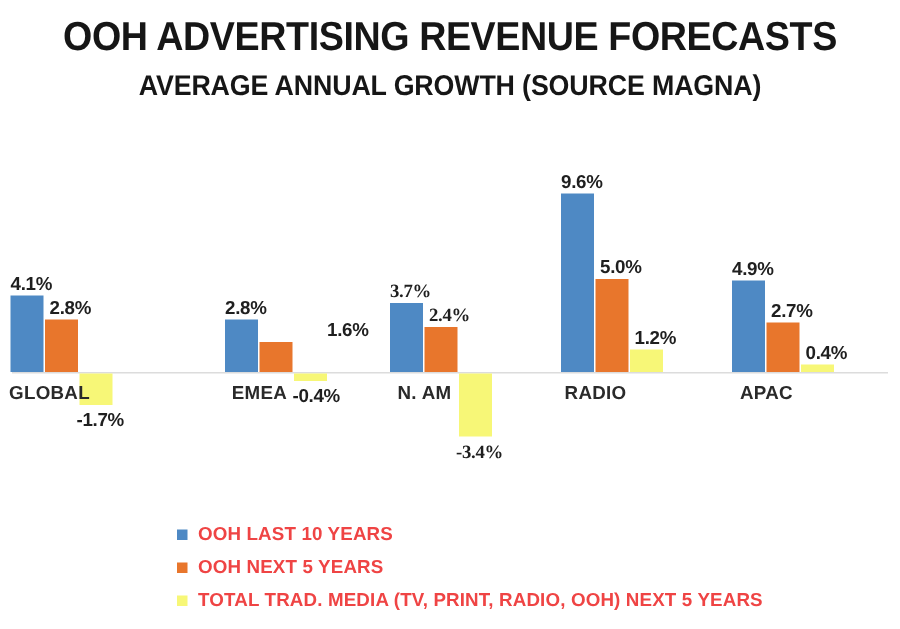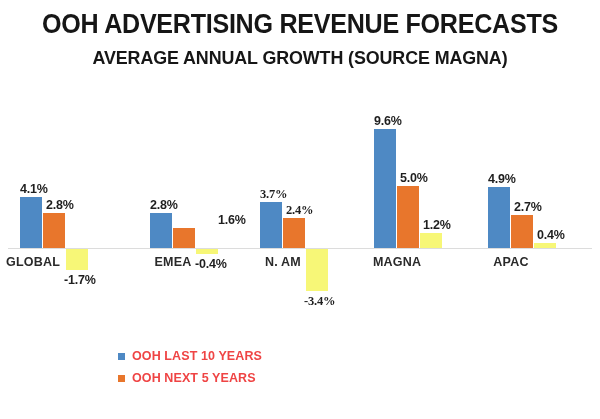--- a/index.html
+++ b/index.html
@@ -128,21 +128,21 @@
 <body>
 
 <div id="title-block">
   <h1 id="chart-title">OOH ADVERTISING REVENUE FORECASTS</h1>
   <h2 id="chart-subtitle">AVERAGE ANNUAL GROWTH (SOURCE MAGNA)</h2>
 </div>
 
 <div id="plot-area">
   <div id="zero-axis"></div>
   <div id="groups-layer">
-      <div class="group" style="left: 20px; width: 70px; text-align: right;">
+      <div class="group" style="left: 7px; width: 70px; text-align: right;">
         <div class="bar s0 positive" style="height: 50.84px; background: rgb(78, 137, 196);"></div>
         <div class="dlabel" style="left: 0px; top: 87.16px;">4.1%</div>
         <div class="bar s1 positive" style="height: 34.72px; background: rgb(232, 118, 44);"></div>
         <div class="dlabel" style="left: 26px; top: 103.28px;">2.8%</div>
         <div class="bar s2 negative" style="height: 21.08px; background: rgb(247, 247, 119);"></div>
         <div class="dlabel" style="left: 44px; top: 178.08px;">-1.7%</div>
       </div>
       <div class="group" style="left: 150px; width: 70px;">
         <div class="bar s0 positive" style="height: 34.72px; background: rgb(78, 137, 196);"></div>
         <div class="dlabel" style="left: 0px; top: 103.28px;">2.8%</div>
@@ -173,27 +173,31 @@
         <div class="bar s1 positive" style="height: 33.48px; background: rgb(232, 118, 44);"></div>
         <div class="dlabel" style="left: 26px; top: 104.52px;">2.7%</div>
         <div class="bar s2 positive" style="height: 4.96px; background: rgb(247, 247, 119);"></div>
         <div class="dlabel" style="left: 49px; top: 133.04px;">0.4%</div>
       </div>
     </div>
   <div id="labels-layer">
       <div class="cat-label" style="left: 4px; width: 58px;">GLOBAL</div>
       <div class="cat-label" style="left: 144px; width: 58px;">EMEA</div>
       <div class="cat-label" style="left: 254px; width: 58px;">N. AM</div>
-      <div class="cat-label" style="left: 368px; width: 58px;">MAGNA</div>
+      <div class="cat-label" style="left: 368px; width: 58px;">RADIO</div>
       <div class="cat-label" style="left: 482px; width: 58px;">APAC</div>
     </div>
 </div>
 
 <div id="legend">
     <div class="legend-row">
       <span class="legend-swatch" style="background: rgb(78, 137, 196);"></span>
       <span class="legend-label">OOH LAST 10 YEARS</span>
     </div>
     <div class="legend-row">
       <span class="legend-swatch" style="background: rgb(232, 118, 44);"></span>
       <span class="legend-label">OOH NEXT 5 YEARS</span>
     </div>
+    <div class="legend-row">
+      <span class="legend-swatch" style="background: rgb(247, 247, 119);"></span>
+      <span class="legend-label">TOTAL TRAD. MEDIA (TV, PRINT, RADIO, OOH) NEXT 5 YEARS</span>
+    </div>
   </div>
 
 </body></html>

